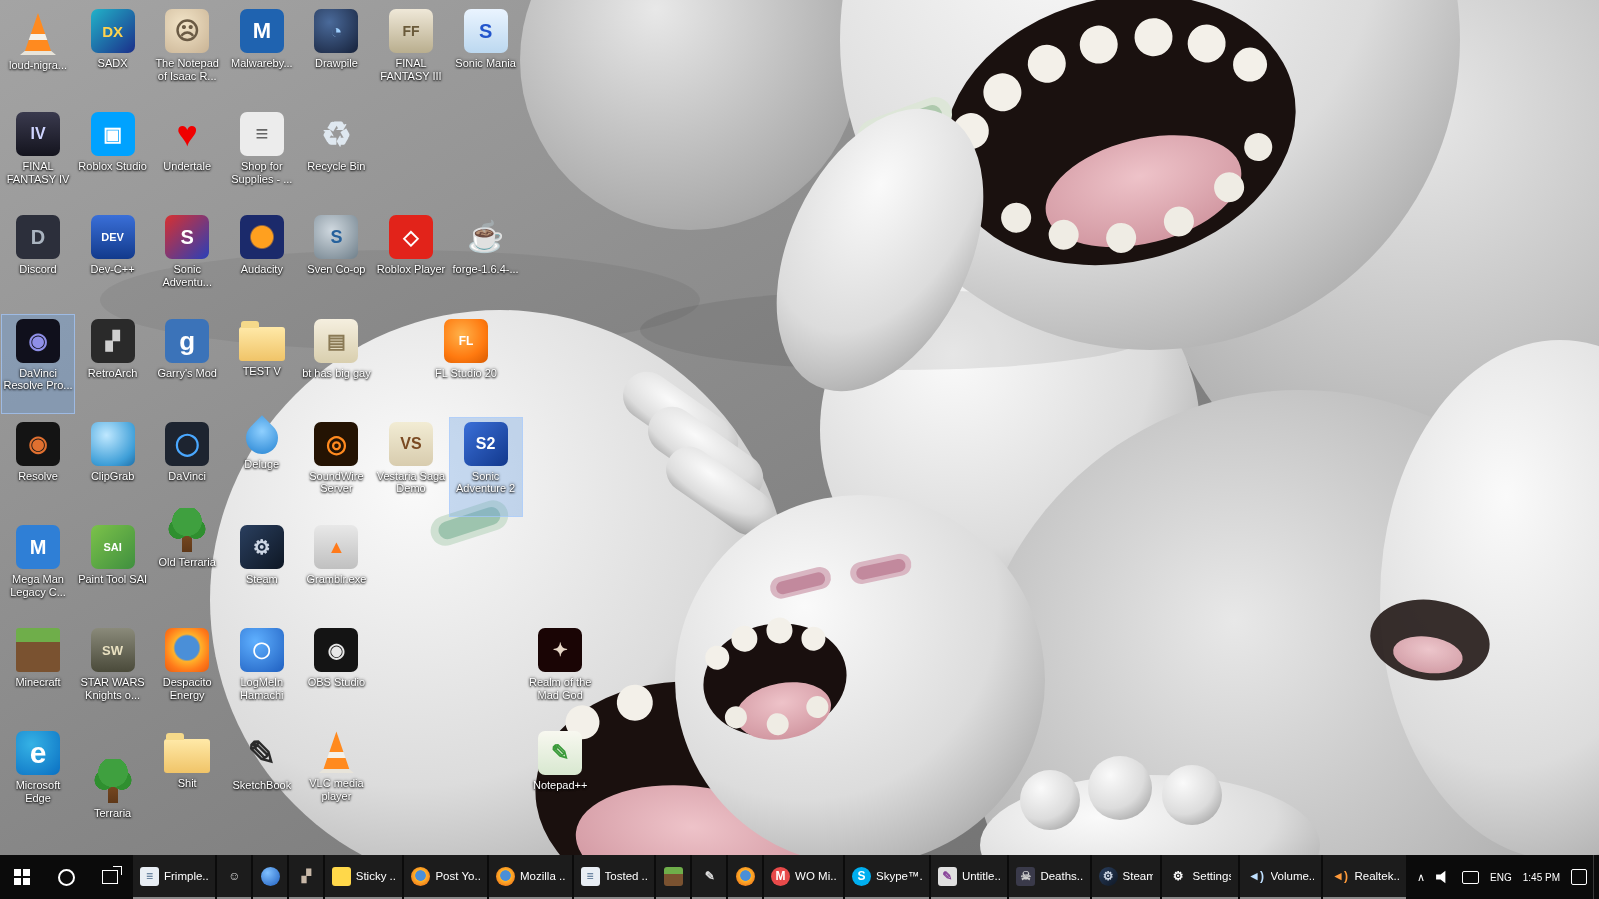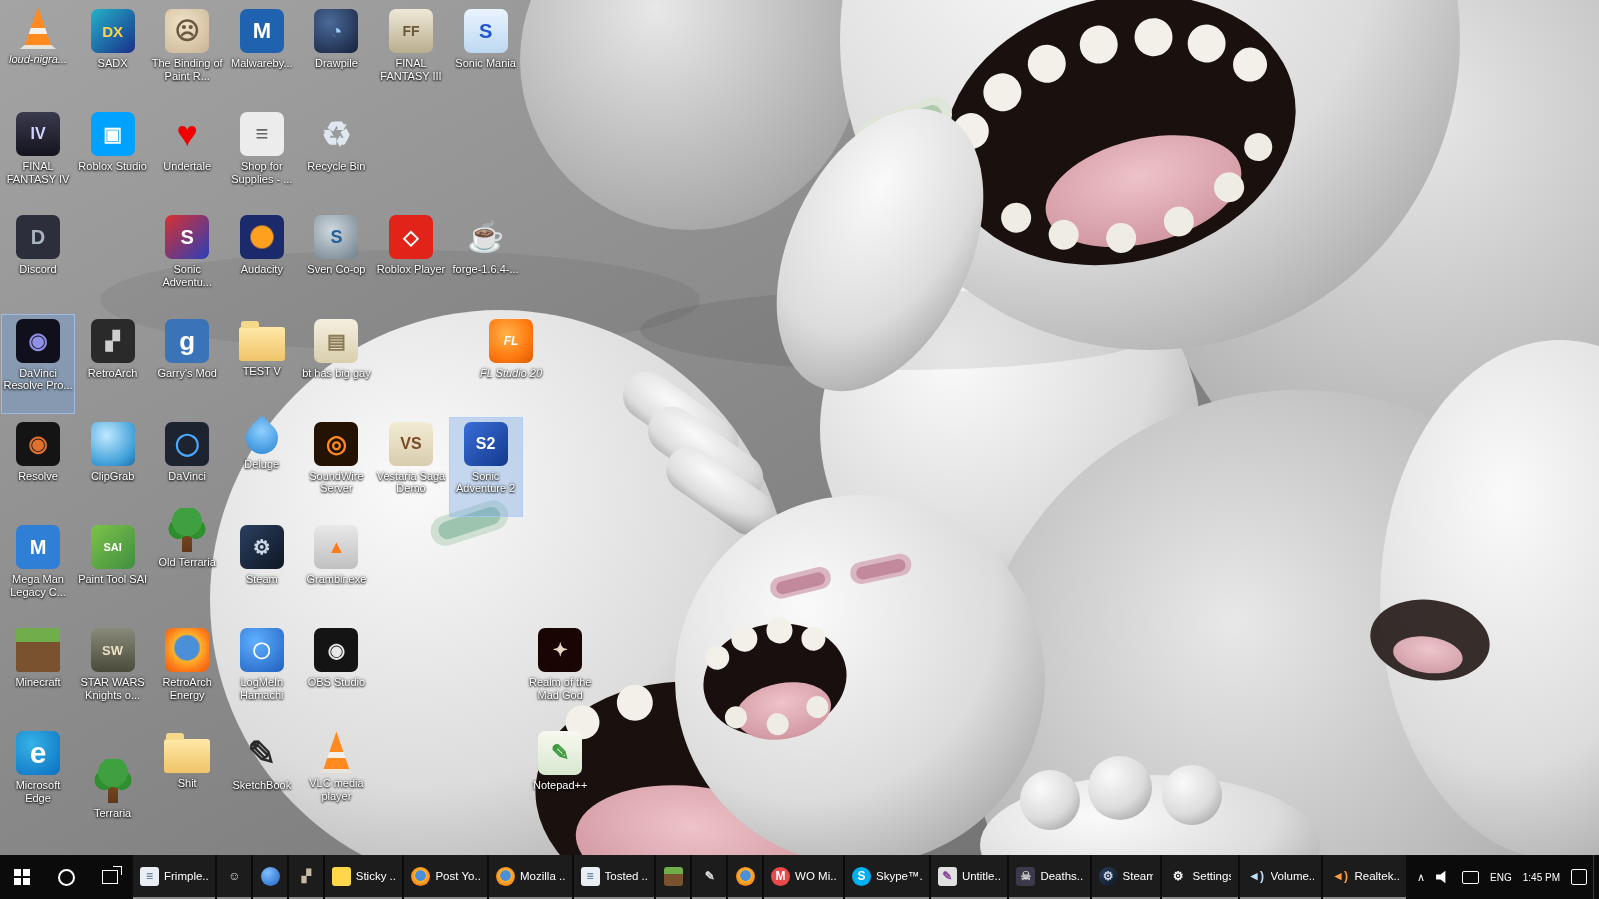--- a/index.html
+++ b/index.html
@@ -167,21 +167,21 @@
     <ellipse cx="1150" cy="845" rx="170" ry="70" fill="url(#ball)"></ellipse>
     <circle cx="1050" cy="800" r="30" fill="url(#ball)"></circle>
     <circle cx="1120" cy="788" r="32" fill="url(#ball)"></circle>
     <circle cx="1192" cy="795" r="30" fill="url(#ball)"></circle>
     <g transform="rotate(8 1430 640)" opacity="0.9">
       <ellipse cx="1430" cy="640" rx="60" ry="40" fill="#241a18"></ellipse>
       <ellipse cx="1430" cy="655" rx="35" ry="18" fill="url(#tongueG)"></ellipse>
     </g>
   </svg>
   <div id="icon-grid">
-      <div class="cell" style="left: 1px; top: 2px; font-style: italic;">
+      <div class="cell" style="left: 1px; top: 8px;">
     <div class="iconbox k-cone">
           <span class="glyph"></span>
         </div>
     <div class="icon-label">loud-nigra...</div>
   </div>
       <div class="cell" style="left: 1px; top: 107.2px;">
     <div class="iconbox k-tile" style="background: linear-gradient(rgb(58, 58, 78), rgb(20, 20, 30));">
           <span class="glyph" style="color: rgb(207, 212, 255); font-size: 16px;">IV</span>
         </div>
     <div class="icon-label">FINAL FANTASY IV</div>
@@ -227,20 +227,26 @@
           <span class="glyph" style="color: rgb(255, 211, 77); font-size: 15px;">DX</span>
         </div>
     <div class="icon-label">SADX</div>
   </div>
       <div class="cell" style="left: 75.6px; top: 107.2px;">
     <div class="iconbox k-tile" style="background: rgb(0, 162, 255);">
           <span class="glyph" style="color: rgb(255, 255, 255); font-size: 20px;">▣</span>
         </div>
     <div class="icon-label">Roblox Studio</div>
   </div>
+      <div class="cell" style="left: 75.6px; top: 210.4px;">
+    <div class="iconbox k-tile" style="background: linear-gradient(rgb(58, 111, 216), rgb(18, 58, 140));">
+          <span class="glyph" style="color: rgb(255, 255, 255); font-size: 11px;">DEV</span>
+        </div>
+    <div class="icon-label">Dev-C++</div>
+  </div>
       <div class="cell" style="left: 75.6px; top: 313.6px;">
     <div class="iconbox k-tile" style="background: rgb(42, 42, 42);">
           <span class="glyph" style="color: rgb(207, 207, 207); font-size: 18px;">▞</span>
         </div>
     <div class="icon-label">RetroArch</div>
   </div>
       <div class="cell" style="left: 75.6px; top: 416.8px;">
     <div class="iconbox k-circle" style="background: radial-gradient(circle at 35% 30%, rgb(191, 232, 255), rgb(63, 159, 216) 70%, rgb(31, 111, 168));">
           <span class="glyph"></span>
         </div>
@@ -261,21 +267,21 @@
       <div class="cell" style="left: 75.6px; top: 754px;">
     <div class="iconbox k-tree">
           <span class="glyph"></span>
         </div>
     <div class="icon-label">Terraria</div>
   </div>
       <div class="cell" style="left: 150.2px; top: 4px;">
     <div class="iconbox k-circle" style="background: radial-gradient(circle at 40% 35%, rgb(242, 228, 200), rgb(201, 179, 148));">
           <span class="glyph" style="color: rgb(106, 90, 68); font-size: 24px;">☹</span>
         </div>
-    <div class="icon-label">The Binding of Paint R...</div>
+    <div class="icon-label">The Notepad of Isaac R...</div>
   </div>
       <div class="cell" style="left: 150.2px; top: 107.2px;">
     <div class="iconbox k-tile" style="background: transparent;">
           <span class="glyph" style="color: rgb(240, 0, 0); font-size: 36px;">♥</span>
         </div>
     <div class="icon-label">Undertale</div>
   </div>
       <div class="cell" style="left: 150.2px; top: 210.4px;">
     <div class="iconbox k-tile" style="background: linear-gradient(135deg, rgb(216, 48, 48), rgb(42, 63, 184));">
           <span class="glyph" style="color: rgb(255, 255, 255); font-size: 20px;">S</span>
@@ -297,21 +303,21 @@
       <div class="cell" style="left: 150.2px; top: 503px;">
     <div class="iconbox k-tree">
           <span class="glyph"></span>
         </div>
     <div class="icon-label">Old Terraria</div>
   </div>
       <div class="cell" style="left: 150.2px; top: 623.2px;">
     <div class="iconbox k-circle" style="background: radial-gradient(circle at 50% 45%, rgb(74, 143, 216) 0px, rgb(74, 143, 216) 36%, rgb(255, 177, 42) 42%, rgb(255, 122, 26) 70%, rgb(232, 90, 16));">
           <span class="glyph"></span>
         </div>
-    <div class="icon-label">RetroArch Energy</div>
+    <div class="icon-label">Despacito Energy</div>
   </div>
       <div class="cell" style="left: 150.2px; top: 726.4px; align-items: center;">
     <div class="iconbox k-folder">
           <span class="glyph"></span>
         </div>
     <div class="icon-label">Shit</div>
   </div>
       <div class="cell" style="left: 224.8px; top: 4px;">
     <div class="iconbox k-tile" style="background: rgb(31, 99, 176);">
           <span class="glyph" style="color: rgb(255, 255, 255); font-size: 22px;">M</span>
@@ -431,21 +437,21 @@
           <span class="glyph" style="color: rgb(34, 85, 204); font-size: 20px;">S</span>
         </div>
     <div class="icon-label">Sonic Mania</div>
   </div>
       <div class="cell" style="left: 448.6px; top: 210.4px;">
     <div class="iconbox k-tile" style="background: transparent;">
           <span class="glyph" style="color: rgb(184, 92, 42); font-size: 30px;">☕</span>
         </div>
     <div class="icon-label">forge-1.6.4-...</div>
   </div>
-      <div class="cell" style="left: 474px; top: 313.6px; font-style: italic;">
+      <div class="cell" style="left: 429px; top: 313.6px;">
     <div class="iconbox k-circle" style="background: radial-gradient(circle at 40% 35%, rgb(255, 178, 74), rgb(255, 122, 16) 60%, rgb(216, 90, 0));">
           <span class="glyph" style="color: rgb(255, 255, 255); font-size: 12px;">FL</span>
         </div>
     <div class="icon-label">FL Studio 20</div>
   </div>
       <div class="cell selected" style="left: 448.6px; top: 416.8px;">
     <div class="iconbox k-tile" style="background: linear-gradient(135deg, rgb(58, 111, 216), rgb(18, 56, 140));">
           <span class="glyph" style="color: rgb(255, 255, 255); font-size: 16px;">S2</span>
         </div>
     <div class="icon-label">Sonic Adventure 2</div>

